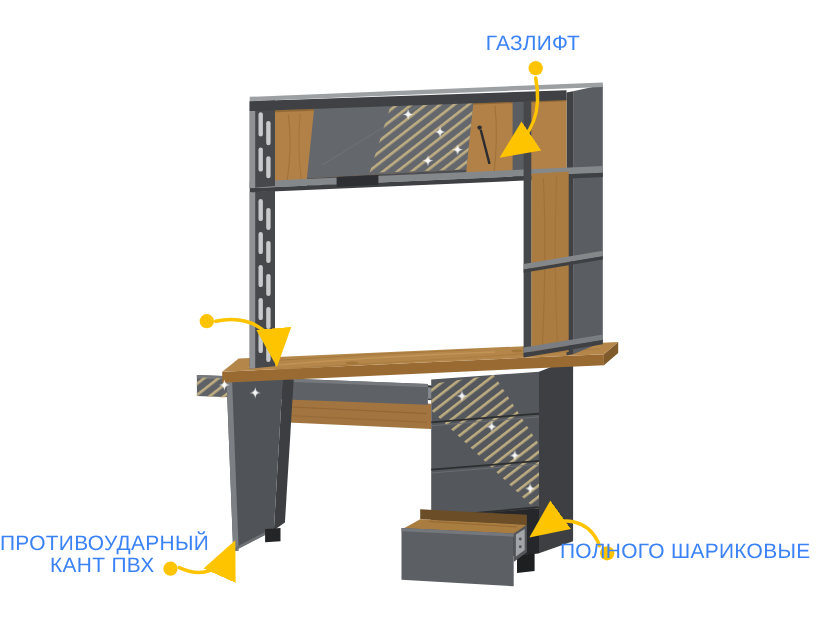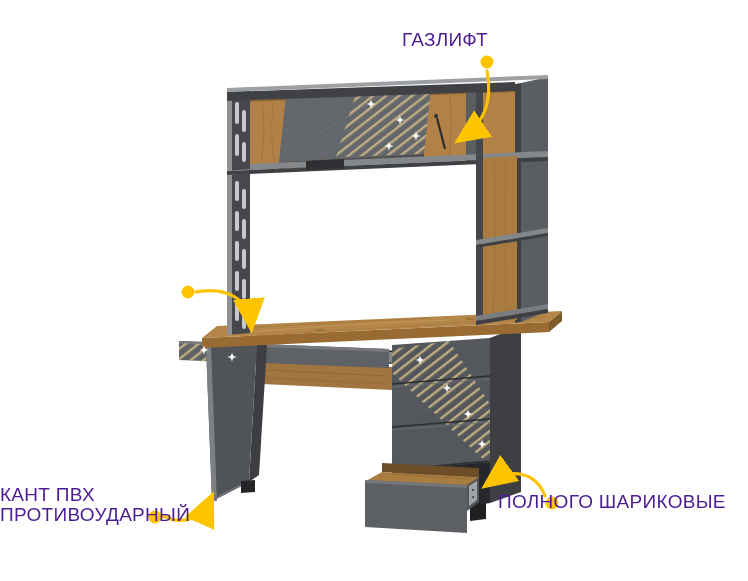--- a/index.html
+++ b/index.html
@@ -1,20 +1,20 @@
 <!DOCTYPE html>
 <html><head>
 <meta charset="utf-8">
 <style>
   html,body{margin:0;padding:0;background:#fff;}
   .stage{position:relative;width:748px;height:581px;background:#fff;overflow:hidden;
          font-family:"Liberation Sans",sans-serif;}
   .stage svg{position:absolute;left:0;top:0;}
-  .label{position:absolute;color:#4c1d95;font-size:19px;line-height:20px;font-weight:500;
-         letter-spacing:.3px;white-space:nowrap;}
+  .label{position:absolute;color:#3b82f6;font-size:19px;line-height:20px;font-weight:500;
+         letter-spacing:.3px;text-align:center;white-space:nowrap;}
   .label div{white-space:nowrap;}
 </style>
 </head>
 <body>
 
 <div class="stage">
 
 <svg width="748" height="581" viewBox="0 0 748 581">
   <defs>
     <pattern id="gold" width="8" height="8" patternUnits="userSpaceOnUse" patternTransform="rotate(52)">
@@ -183,21 +183,21 @@
 
     <circle cx="552" cy="503" r="6.5" fill="#ffc400" stroke="none"></circle>
     <path d="M545,496 C536,472 511,467 489,483" stroke="#ffc400" stroke-width="3.2" marker-end="url(#arrowhead)"></path>
   </g>
 </svg>
 
   <div class="label" style="left:402px;top:30px;width:165px;">ГАЗЛИФТ</div>
 
 
   <div class="label" style="left:0px;top:485px;width:186px;">
+    <div>ПРОТИВОУДАРНЫЙ</div>
     <div>КАНТ ПВХ</div>
-    <div>ПРОТИВОУДАРНЫЙ</div>
   </div>
 
   <div class="label" style="left:498px;top:492px;width:250px;">
     <div>ПОЛНОГО ШАРИКОВЫЕ</div>
   </div>
 
 </div>
 
 </body></html>

